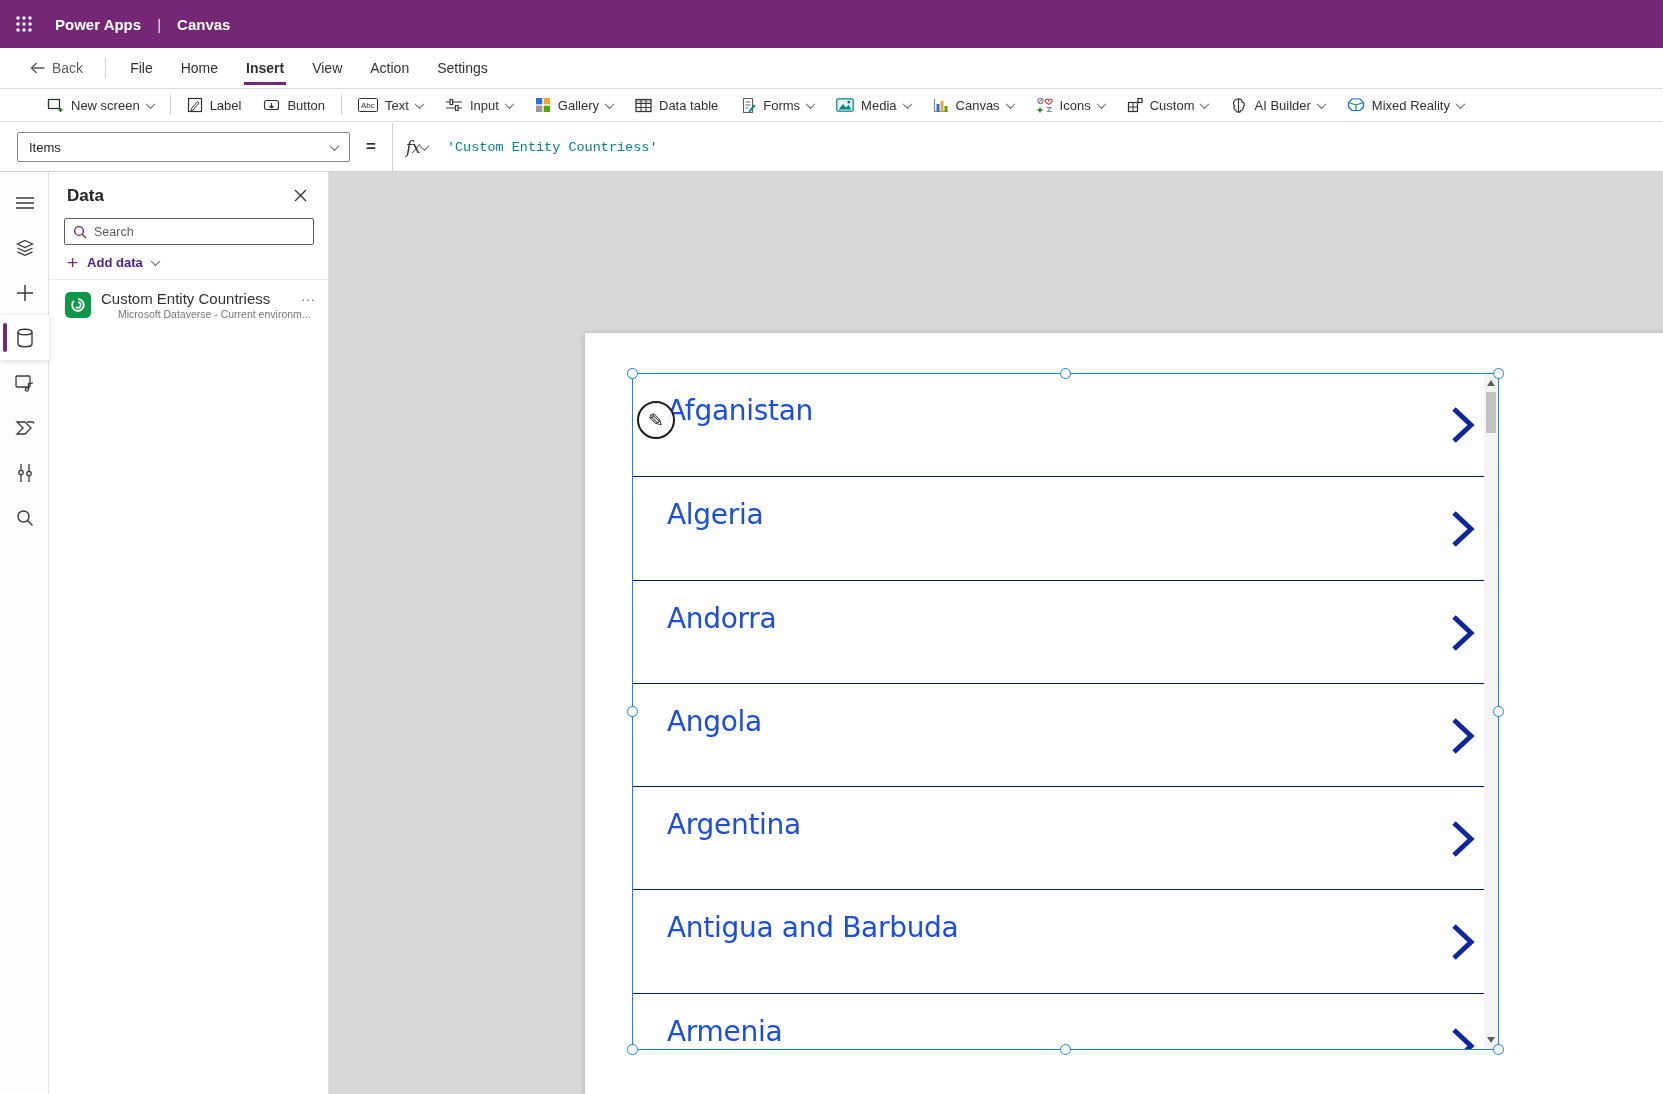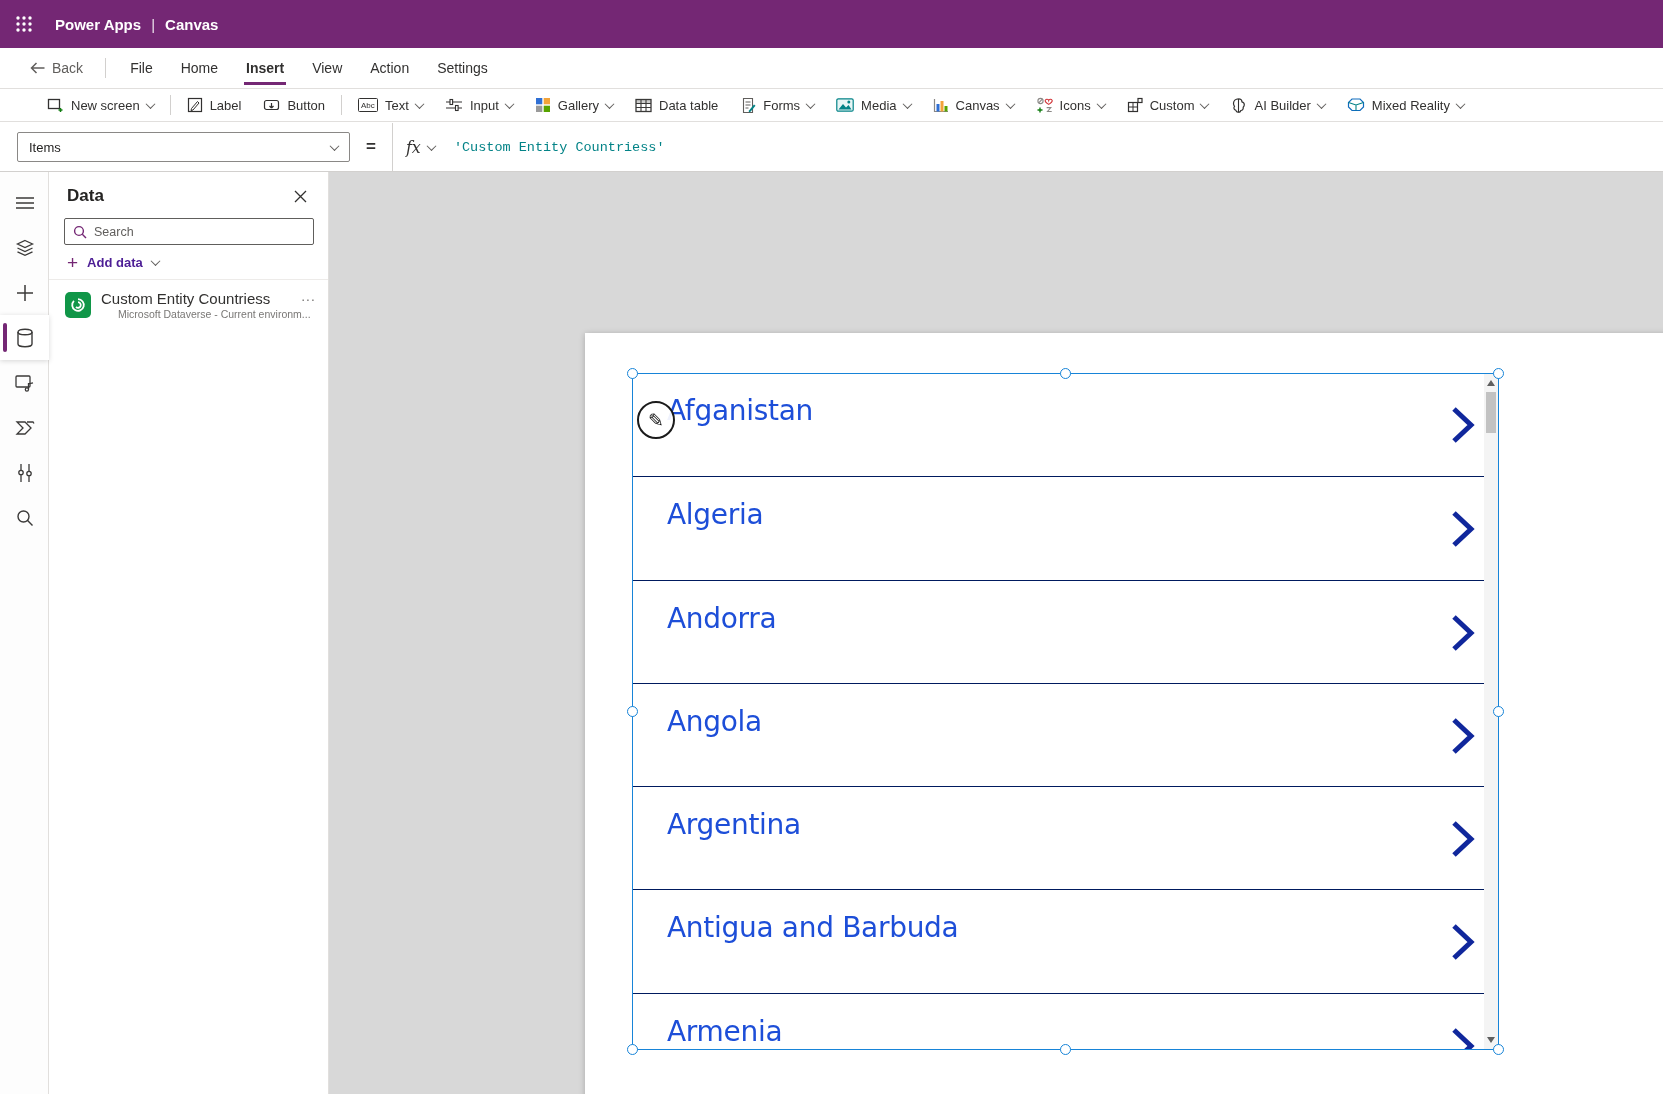--- a/index.html
+++ b/index.html
@@ -7,21 +7,21 @@
   .screen {
     position:relative; width:1663px; height:1094px; overflow:hidden;
     font-family:"Liberation Sans", sans-serif; color:#323130; background:#fff;
   }
   
   .titlebar {
     position:absolute; left:0; top:0; width:100%; height:48px;
     background:#742774; color:#fff; display:flex; align-items:center; padding-left:13px;
   }
   .waffle { width:22px; height:22px; display:flex; align-items:center; justify-content:center; cursor:pointer; }
-  .titlebar .title { margin-left:20px; font-size:15px; display:flex; align-items:center; gap:10px; }
+  .titlebar .title { margin-left:20px; font-size:15px; display:flex; align-items:center; gap:16px; }
   .titlebar .app { font-weight:bold; }
   .titlebar .pipe { opacity:.85; font-weight:300; }
   .titlebar .doc { font-weight:600; }
   
   .menubar {
     position:absolute; left:0; top:48px; width:100%; height:41px; background:#fff;
     border-bottom:1px solid #e1dfdd; display:flex; align-items:stretch; padding-left:30px; font-size:14px;
   }
   .back { display:flex; align-items:center; gap:7px; color:#605e5c; padding:0 12px 0 0; cursor:pointer; }
   .menu-vsep { width:1px; background:#d2d0ce; margin:10px 10px; }
@@ -40,33 +40,33 @@
   .formulabar {
     position:absolute; left:0; top:123px; width:100%; height:49px; background:#fff;
     border-bottom:1px solid #d2d0ce; display:flex; align-items:center; padding-left:17px;
   }
   .prop-select {
     width:333px; height:30px; border:1px solid #8a8886; border-radius:2px; background:#fff;
     display:flex; align-items:center; justify-content:space-between; padding:0 11px; font-size:13px; color:#201f1e; cursor:pointer;
   }
   .equals { margin-left:16px; font-size:17px; font-weight:600; color:#323130; }
   .fx-vsep { width:1px; height:48px; background:#d2d0ce; margin-left:16px; }
-  .fx-btn { display:flex; align-items:center; gap:7px; padding:0 13px; cursor:pointer; height:100%; }
+  .fx-btn { display:flex; align-items:center; padding:0 13px; cursor:pointer; height:100%; }
   .fx-glyph { font-family:"DejaVu Serif", serif; font-style:italic; font-size:16px; color:#323130; }
   .formula-text { margin-left:6px; font-family:"Liberation Mono","DejaVu Sans Mono",monospace; font-size:13.5px; color:#038387; cursor:text; }
   
   .workspace { position:absolute; left:0; top:172px; width:100%; height:922px; display:flex; }
   
   .rail { width:49px; background:#fdfdfd; border-right:1px solid #e1dfdd; padding-top:8px; position:relative; z-index:3; }
   .rail-item { width:49px; height:45px; display:flex; align-items:center; justify-content:center; cursor:pointer; position:relative; }
   .rail-item.selected { background:#fff; margin-right:-1px; box-shadow:0 1px 5px rgba(0,0,0,.16); }
   .rail-item.selected::before { content:""; position:absolute; left:3px; top:8px; width:4px; height:29px; background:#742774; border-radius:2px; }
   
   .panel { width:280px; background:#fff; border-right:1px solid #e1dfdd; position:relative; font-size:13px; z-index:2; }
-  .panel-head { display:flex; align-items:flex-end; justify-content:space-between; padding:14px 18px 10px 18px; }
+  .panel-head { display:flex; align-items:flex-start; justify-content:space-between; padding:14px 18px 10px 18px; }
   .panel-title { font-size:17px; font-weight:bold; color:#252423; }
   .panel-close { cursor:pointer; display:flex; padding:3px; }
   .searchbox { margin:2px 14px 0 15px; height:27px; border:1px solid #605e5c; border-radius:2px; display:flex; align-items:center; padding:0 8px; gap:7px; }
   .searchbox input { border:none; outline:none; flex:1; font-size:12.5px; font-family:inherit; color:#323130; background:transparent; }
   .searchbox input::placeholder { color:#605e5c; }
   .add-data { display:flex; align-items:center; gap:9px; padding:10px 18px 9px 18px; cursor:pointer; }
   .add-plus { color:#742774; font-size:19px; line-height:14px; font-weight:400; }
   .add-label { font-size:13px; font-weight:600; color:#4c1d95; }
   .panel-div { height:1px; background:#edebe9; }
   .src-row { display:flex; align-items:flex-start; padding:11px 12px 11px 16px; cursor:pointer; position:relative; }

